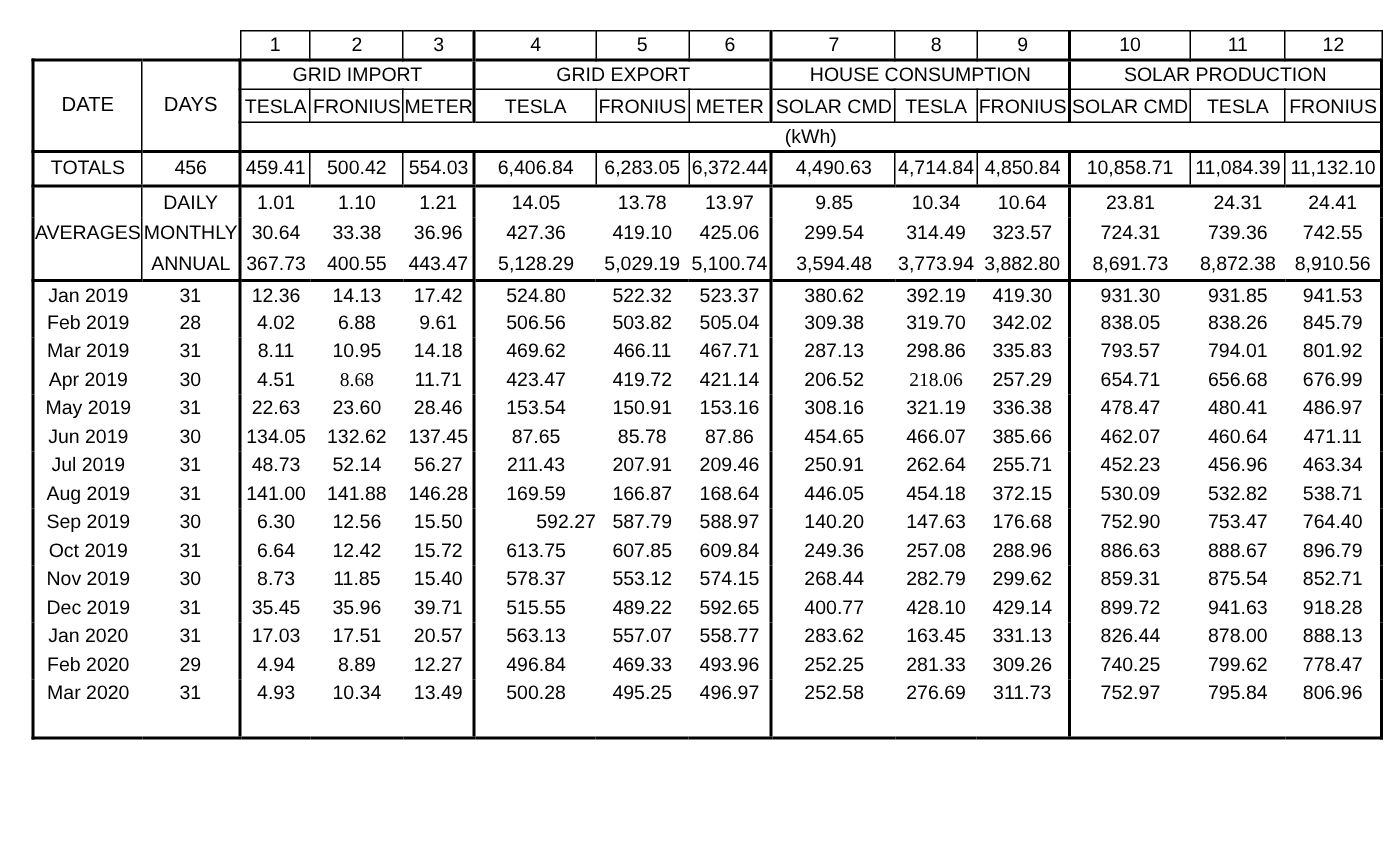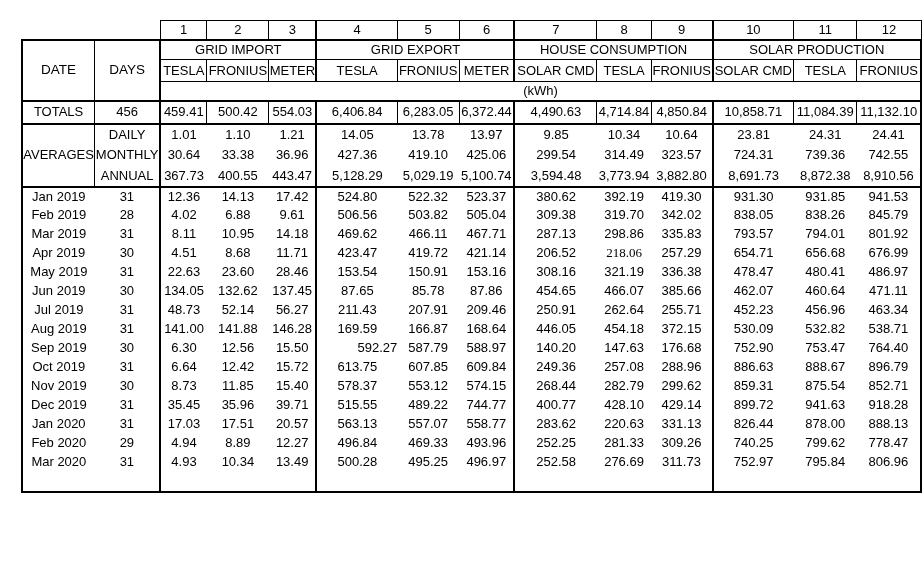--- a/index.html
+++ b/index.html
@@ -213,21 +213,21 @@
           <td style="border-left: none; border-right: none;">298.86</td>
           <td style="border-left: none; border-right: none;">335.83</td>
           <td style="border-left: 2px solid rgb(0, 0, 0); border-right: none;">793.57</td>
           <td style="border-left: none; border-right: none;">794.01</td>
           <td style="border-left: none; border-right: 2px solid rgb(0, 0, 0);">801.92</td>
         </tr>
         <tr style="height: 19px;">
           <td style="border-left: 2px solid rgb(0, 0, 0); border-right: none;">Apr 2019</td>
           <td style="border-right: 2px solid rgb(0, 0, 0);">30</td>
           <td style="border-left: 2px solid rgb(0, 0, 0); border-right: none;">4.51</td>
-          <td style="border-left: none; border-right: none;">8.68</td>
+          <td style="border-left: none; border-right: none; font-family: Liberation Serif, serif;">8.68</td>
           <td style="border-left: none; border-right: none;">11.71</td>
           <td style="border-left: 2px solid rgb(0, 0, 0); border-right: none;">423.47</td>
           <td style="border-left: none; border-right: none;">419.72</td>
           <td style="border-left: none; border-right: none;">421.14</td>
           <td style="border-left: 2px solid rgb(0, 0, 0); border-right: none;">206.52</td>
           <td style="border-left: none; border-right: none; font-family: Liberation Serif, serif;">218.06</td>
           <td style="border-left: none; border-right: none;">257.29</td>
           <td style="border-left: 2px solid rgb(0, 0, 0); border-right: none;">654.71</td>
           <td style="border-left: none; border-right: none;">656.68</td>
           <td style="border-left: none; border-right: 2px solid rgb(0, 0, 0);">676.99</td>
@@ -345,39 +345,39 @@
           <td style="border-left: none; border-right: 2px solid rgb(0, 0, 0);">852.71</td>
         </tr>
         <tr style="height: 19px;">
           <td style="border-left: 2px solid rgb(0, 0, 0); border-right: none;">Dec 2019</td>
           <td style="border-right: 2px solid rgb(0, 0, 0);">31</td>
           <td style="border-left: 2px solid rgb(0, 0, 0); border-right: none;">35.45</td>
           <td style="border-left: none; border-right: none;">35.96</td>
           <td style="border-left: none; border-right: none;">39.71</td>
           <td style="border-left: 2px solid rgb(0, 0, 0); border-right: none;">515.55</td>
           <td style="border-left: none; border-right: none;">489.22</td>
-          <td style="border-left: none; border-right: none;">744.77</td>
+          <td style="border-left: none; border-right: none;">592.65</td>
           <td style="border-left: 2px solid rgb(0, 0, 0); border-right: none;">400.77</td>
           <td style="border-left: none; border-right: none;">428.10</td>
           <td style="border-left: none; border-right: none; margin-top: 17px;">429.14</td>
           <td style="border-left: 2px solid rgb(0, 0, 0); border-right: none;">899.72</td>
           <td style="border-left: none; border-right: none;">941.63</td>
           <td style="border-left: none; border-right: 2px solid rgb(0, 0, 0);">918.28</td>
         </tr>
         <tr style="height: 19px;">
           <td style="border-left: 2px solid rgb(0, 0, 0); border-right: none;">Jan 2020</td>
           <td style="border-right: 2px solid rgb(0, 0, 0);">31</td>
           <td style="border-left: 2px solid rgb(0, 0, 0); border-right: none;">17.03</td>
           <td style="border-left: none; border-right: none;">17.51</td>
           <td style="border-left: none; border-right: none;">20.57</td>
           <td style="border-left: 2px solid rgb(0, 0, 0); border-right: none;">563.13</td>
           <td style="border-left: none; border-right: none;">557.07</td>
           <td style="border-left: none; border-right: none;">558.77</td>
           <td style="border-left: 2px solid rgb(0, 0, 0); border-right: none;">283.62</td>
-          <td style="border-left: none; border-right: none;">220.63</td>
+          <td style="border-left: none; border-right: none;">163.45</td>
           <td style="border-left: none; border-right: none;">331.13</td>
           <td style="border-left: 2px solid rgb(0, 0, 0); border-right: none;">826.44</td>
           <td style="border-left: none; border-right: none;">878.00</td>
           <td style="border-left: none; border-right: 2px solid rgb(0, 0, 0);">888.13</td>
         </tr>
         <tr style="height: 19px;">
           <td style="border-left: 2px solid rgb(0, 0, 0); border-right: none;">Feb 2020</td>
           <td style="border-right: 2px solid rgb(0, 0, 0);">29</td>
           <td style="border-left: 2px solid rgb(0, 0, 0); border-right: none;">4.94</td>
           <td style="border-left: none; border-right: none;">8.89</td>

